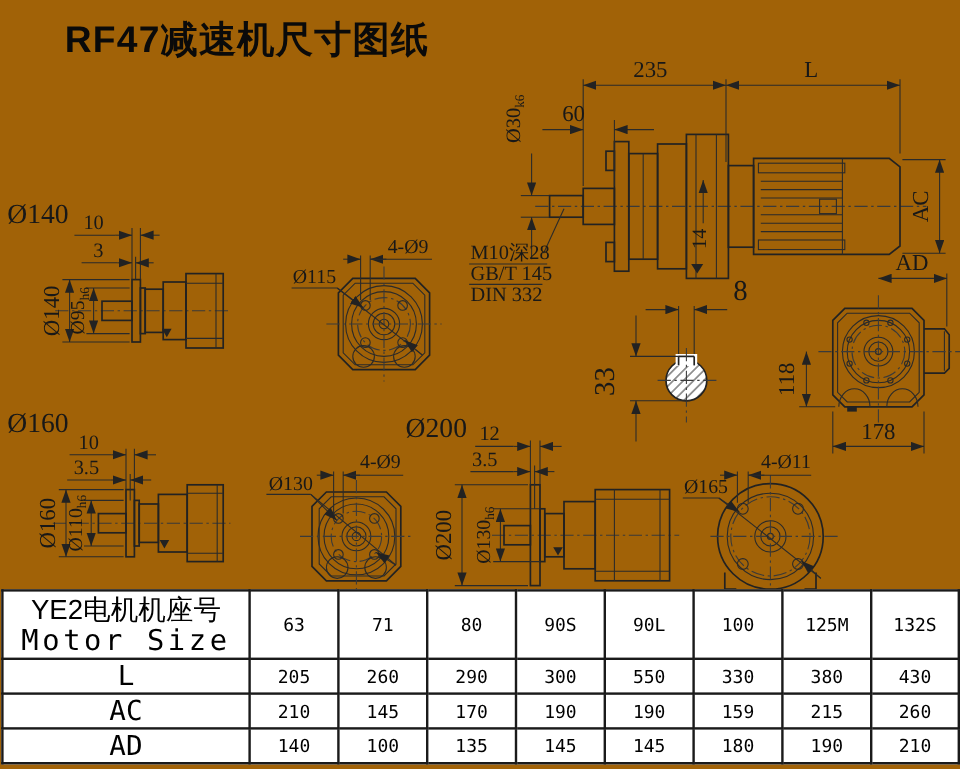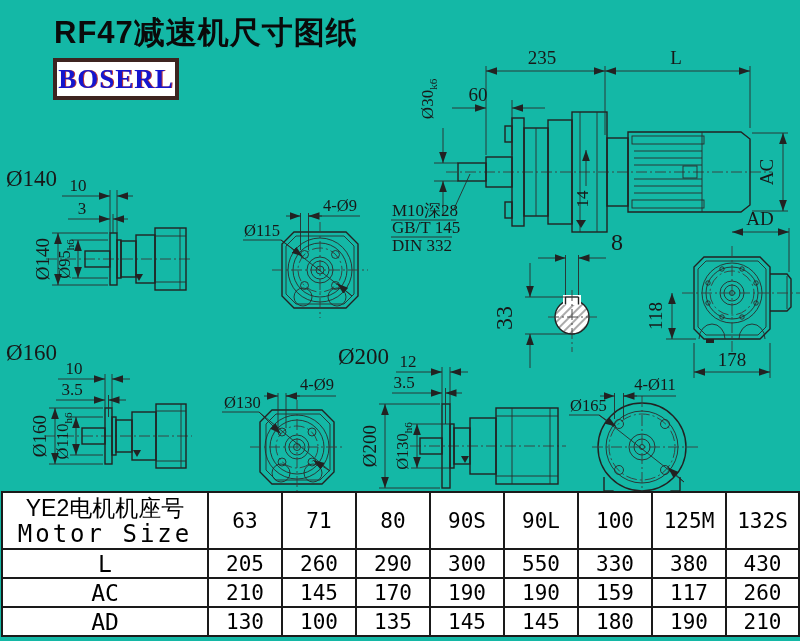--- a/index.html
+++ b/index.html
@@ -1,16 +1,16 @@
 <!DOCTYPE html>
 <html><head>
 <meta charset="utf-8">
 <style>
   html,body{margin:0;padding:0;background:#fff;}
-  #stage{position:relative;width:800px;height:641px;background:#14b8a6;overflow:hidden;
+  #stage{position:relative;width:800px;height:641px;background:#a16207;overflow:hidden;
          font-family:"Liberation Serif",serif;}
   #title{position:absolute;left:54px;top:12px;font-family:"Liberation Sans",sans-serif;
          font-weight:bold;font-size:31px;color:#0a0a0a;letter-spacing:1px;white-space:nowrap;}
   #logoBox{position:absolute;left:53px;top:58px;width:118px;height:34px;border:4px solid #3d2420;
            background:#fff;display:flex;align-items:center;justify-content:center;}
   #logoBox span{font-family:"Liberation Serif",serif;font-weight:bold;font-size:27px;
                 color:#1515cd;letter-spacing:1px;text-shadow:1px 0 0 #c03a3a;}
   svg text{fill:#181818;font-family:"Liberation Serif",serif;}
   .ln{stroke:#222;fill:none;stroke-width:1.4;}
   .thin{stroke:#2a2a2a;fill:none;stroke-width:0.9;}
@@ -23,32 +23,29 @@
   .seclab{font-size:23px;}
   .sub{font-size:11px;}
   .solid{fill:#222;stroke:none;}
   
   #dimtable{position:absolute;left:1px;top:491px;width:797px;border-collapse:collapse;
             table-layout:fixed;background:#fff;}
   #dimtable td,#dimtable th{border:2px solid #1a1a1a;text-align:center;vertical-align:middle;
             padding:0;font-weight:normal;}
   .hcn{font-family:"Liberation Sans",sans-serif;font-size:23px;line-height:26px;}
   .hen{font-family:"DejaVu Sans Mono",monospace;font-size:24px;letter-spacing:3px;line-height:26px;}
-  .num{font-family:"DejaVu Sans Mono",monospace;font-size:21px;}
+  .num{font-family:"DejaVu Sans Mono",monospace;font-size:15px;}
   .rowlab{font-family:"DejaVu Sans Mono",monospace;font-size:23px;}
 </style>
 </head>
 <body>
 
 <div id="stage">
 
   <div id="title">RF47减速机尺寸图纸</div>
-  <div id="logoBox">
-    <span>BOSERL</span>
-  </div>
 
   <svg width="800" height="495" viewBox="0 0 800 495" style="position:absolute;left:0;top:0;">
     <defs>
       <marker id="arr" viewBox="0 0 10 7" refX="10" refY="3.5" markerWidth="11" markerHeight="8" orient="auto-start-reverse" markerUnits="userSpaceOnUse">
         <path d="M0,0 L10,3.5 L0,7 z" fill="#222"></path>
       </marker>
       <pattern id="hatch" patternUnits="userSpaceOnUse" width="6" height="6" patternTransform="rotate(45)">
         <rect width="6" height="6" fill="#fff"></rect>
         <line x1="3" y1="0" x2="3" y2="6" stroke="#444" stroke-width="0.9"></line>
       </pattern>
@@ -429,26 +426,26 @@
         <td class="num">430</td>
       </tr>
       <tr style="height:29px">
         <td class="rowlab">AC</td>
         <td class="num">210</td>
         <td class="num">145</td>
         <td class="num">170</td>
         <td class="num">190</td>
         <td class="num">190</td>
         <td class="num">159</td>
-        <td class="num">117</td>
+        <td class="num">215</td>
         <td class="num">260</td>
       </tr>
       <tr style="height:29px">
         <td class="rowlab">AD</td>
-        <td class="num">130</td>
+        <td class="num">140</td>
         <td class="num">100</td>
         <td class="num">135</td>
         <td class="num">145</td>
         <td class="num">145</td>
         <td class="num">180</td>
         <td class="num">190</td>
         <td class="num">210</td>
       </tr>
     </tbody>
   </table>

